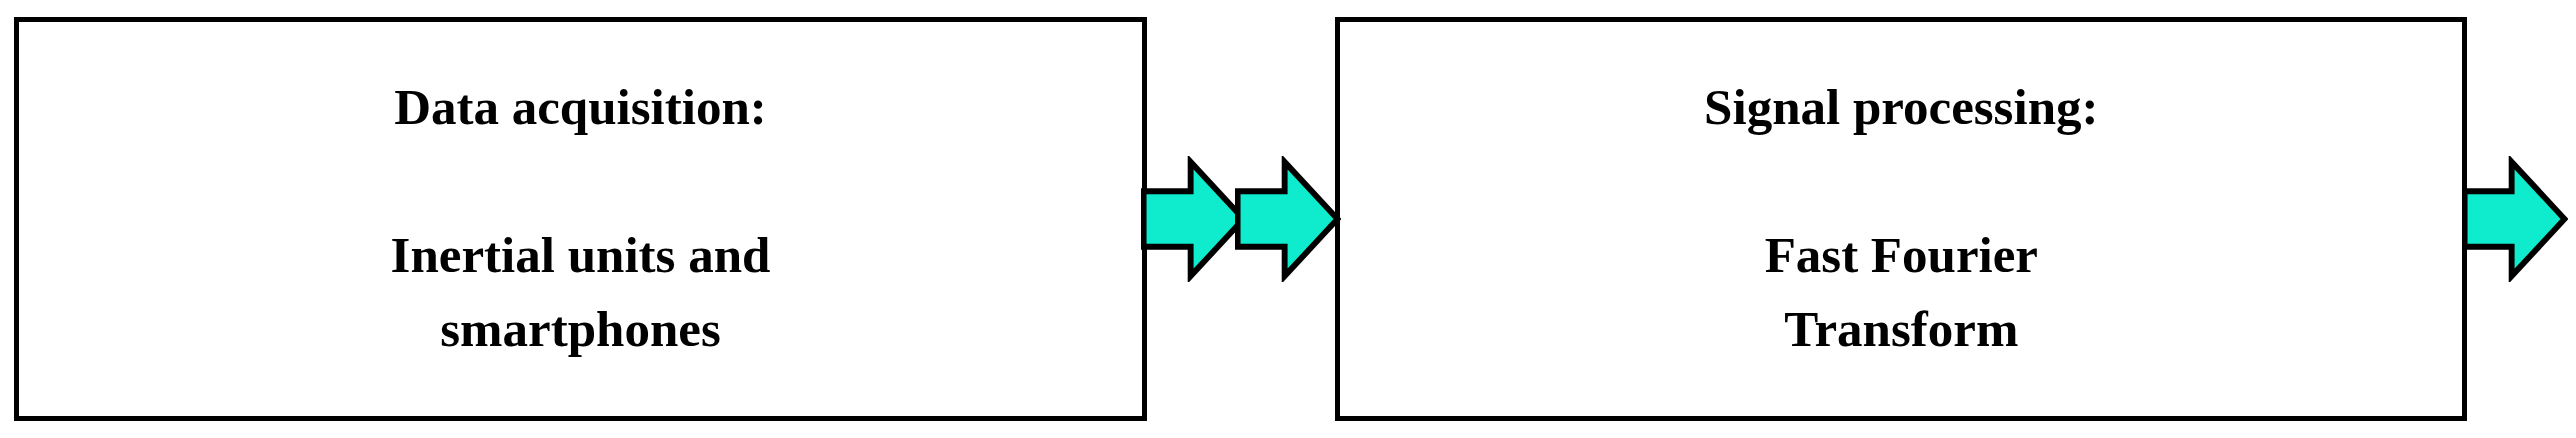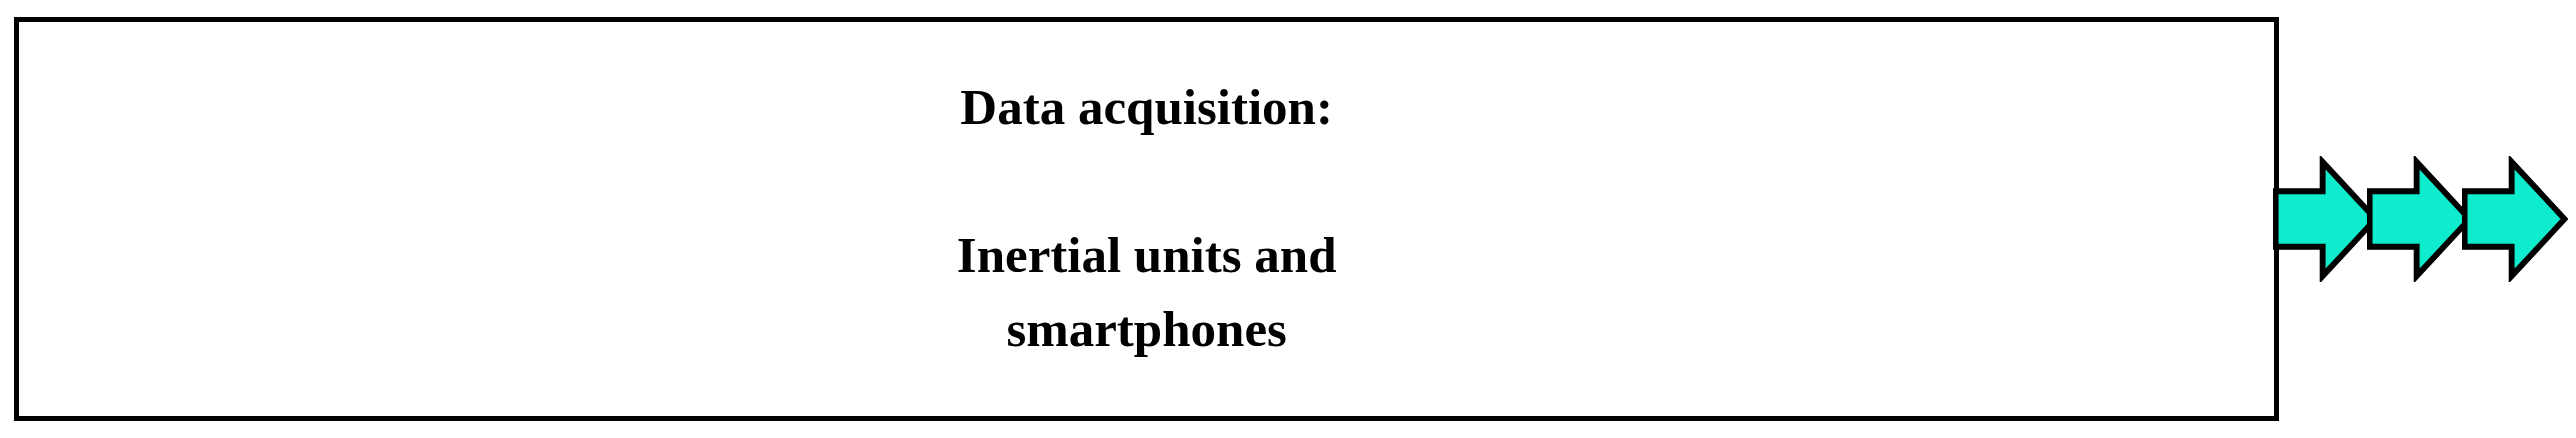--- a/index.html
+++ b/index.html
@@ -74,20 +74,26 @@
 
   <svg class="arrow" viewBox="0 0 126 150" xmlns="http://www.w3.org/2000/svg">
     <polygon points="3,42 59,42 59,7 122,75 59,143 59,108 3,108"></polygon>
   </svg>
 
 
   <svg class="arrow" viewBox="0 0 126 150" xmlns="http://www.w3.org/2000/svg">
     <polygon points="3,42 59,42 59,7 122,75 59,143 59,108 3,108"></polygon>
   </svg>
 
+  <div class="step-box">
+    <div class="step-text">Signal processing:
+
+Fast Fourier
+Transform</div>
+  </div>
 
   <svg class="arrow" viewBox="0 0 126 150" xmlns="http://www.w3.org/2000/svg">
     <polygon points="3,42 59,42 59,7 122,75 59,143 59,108 3,108"></polygon>
   </svg>
 
 
 </div>
 
 
 </body></html>

